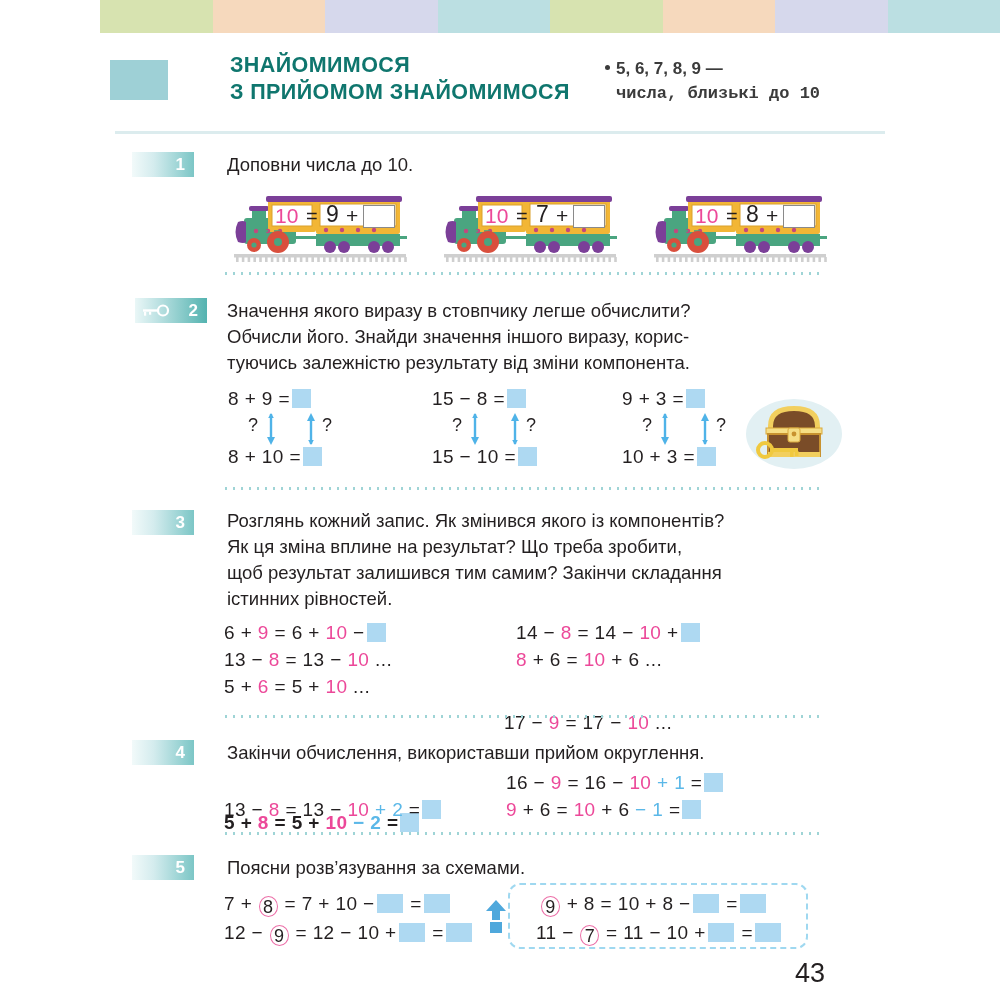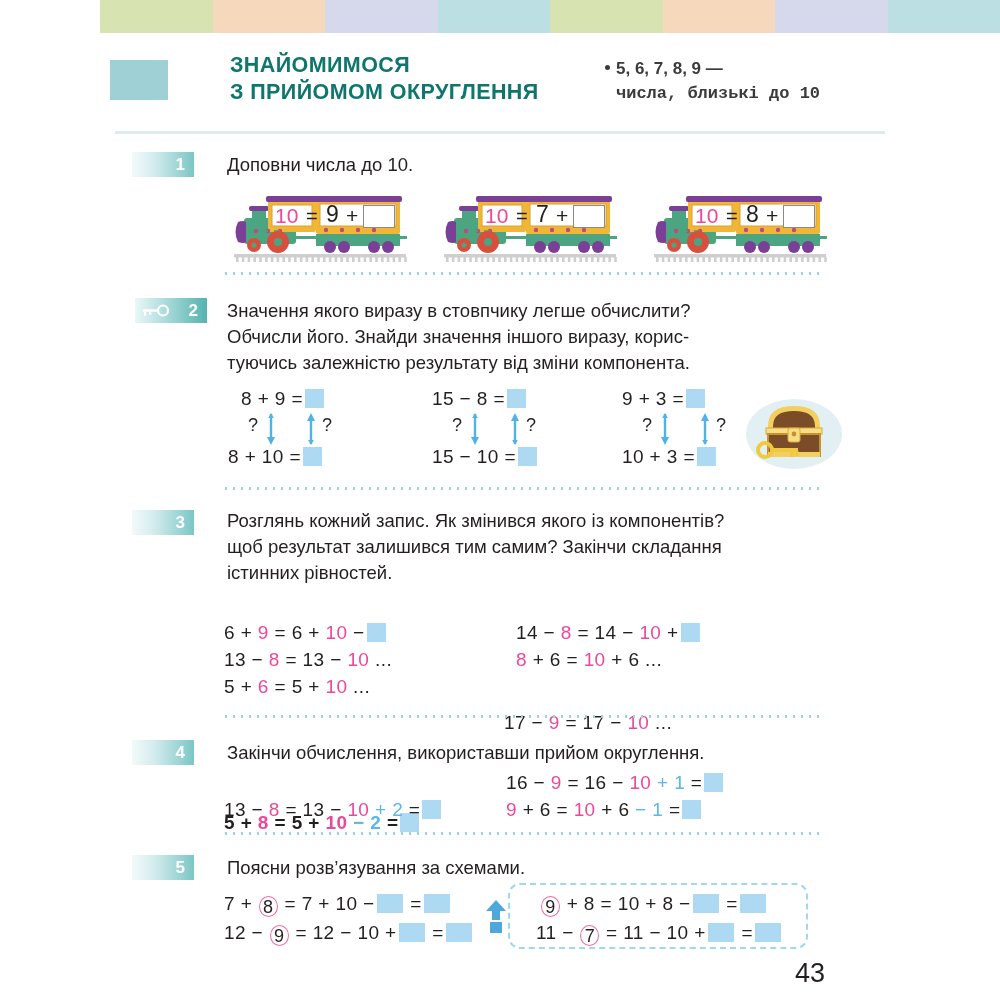--- a/index.html
+++ b/index.html
@@ -120,21 +120,21 @@
     <div class="seg" style="background: rgb(215, 227, 176);"></div>
     <div class="seg" style="background: rgb(246, 217, 189);"></div>
     <div class="seg" style="background: rgb(214, 216, 236);"></div>
     <div class="seg" style="background: rgb(187, 223, 226);"></div>
   </div>
 
 <div id="header">
   <div class="swatch"></div>
   <div class="title">
     <div>ЗНАЙОМИМОСЯ</div>
-    <div>З ПРИЙОМОМ ОКРУГЛЕННЯ</div>
+    <div>З ПРИЙОМОМ ЗНАЙОМИМОСЯ</div>
   </div>
   <div class="aside">
     <span class="bullet"></span><span>5, 6, 7, 8, 9 —</span>
     <span class="l2">числа, близькі до 10</span>
   </div>
 </div>
 <div id="header-rule"></div>
 
 <div class="badge" style="left:132px;top:152px;">
   <span>1</span>
@@ -369,21 +369,21 @@
   <span>2</span>
 </div>
 <div class="tasktext" style="left:227px;top:298px;width:600px;">
   <div>Значення якого виразу в стовпчику легше обчислити?</div>
   <div>Обчисли його. Знайди значення іншого виразу, корис-</div>
   <div>туючись залежністю результату від зміни компонента.</div>
 </div>
 
 <div id="t2cols">
     <div style="position: absolute; left: 228px; top: 388px; width: 190px; height: 85px;">
-      <span class="expr" style="left:0;top:0;margin-left:13px;">8 + 9 =<span class="box"></span></span>
+      <span class="expr" style="left:0;top:0;">8 + 9 =<span class="box"></span></span>
       <span class="qm" style="left:20px;top:27px;">?</span>
       <svg class="arr" style="left:38px;top:24px;" viewBox="0 0 10 34">
         <line x1="5" y1="2" x2="5" y2="28" stroke="#4fb3e8" stroke-width="2.4"></line>
         <path d="M5 33 L1 25 H9 Z" fill="#4fb3e8"></path>
         <path d="M5 1 L2.2 6 H7.8 Z" fill="#4fb3e8"></path>
       </svg>
       <svg class="arr" style="left:78px;top:24px;" viewBox="0 0 10 34">
         <line x1="5" y1="6" x2="5" y2="32" stroke="#4fb3e8" stroke-width="2.4"></line>
         <path d="M5 1 L1 9 H9 Z" fill="#4fb3e8"></path>
         <path d="M5 33 L2.2 28 H7.8 Z" fill="#4fb3e8"></path>
@@ -443,20 +443,21 @@
   </g>
 </svg>
 
 <div class="dotline" style="top:487px;"></div>
 
 <div class="badge" style="left:132px;top:510px;">
   <span>3</span>
 </div>
 <div class="tasktext" style="left:227px;top:508px;width:620px;">
   <div>Розглянь кожний запис. Як змінився якого із компонентів?</div>
+  <div>Як ця зміна вплине на результат? Що треба зробити,</div>
   <div>щоб результат залишився тим самим? Закінчи складання</div>
   <div>істинних рівностей.</div>
 </div>
 <div id="t3rows">
     <div class="expr" style="left: 224px; top: 622px;"><span class="expr-inner">6 + <span class="pink">9</span> = 6 + <span class="pink">10</span> −<span class="box"></span></span></div>
     <div class="expr" style="left: 224px; top: 649px;"><span class="expr-inner">13 − <span class="pink">8</span> = 13 − <span class="pink">10</span> ...</span></div>
     <div class="expr" style="left: 224px; top: 676px;"><span class="expr-inner">5 + <span class="pink">6</span> = 5 + <span class="pink">10</span> ...</span></div>
     <div class="expr" style="left: 516px; top: 622px;"><span class="expr-inner">14 − <span class="pink">8</span> = 14 − <span class="pink">10</span> +<span class="box"></span></span></div>
     <div class="expr" style="left: 516px; top: 649px;"><span class="expr-inner"><span class="pink">8</span> + 6 = <span class="pink">10</span> + 6 ...</span></div>
     <div class="expr" style="left: 504px; top: 676px; margin-top: 36px;"><span class="expr-inner">17 − <span class="pink">9</span> = 17 − <span class="pink">10</span> ...</span></div>

